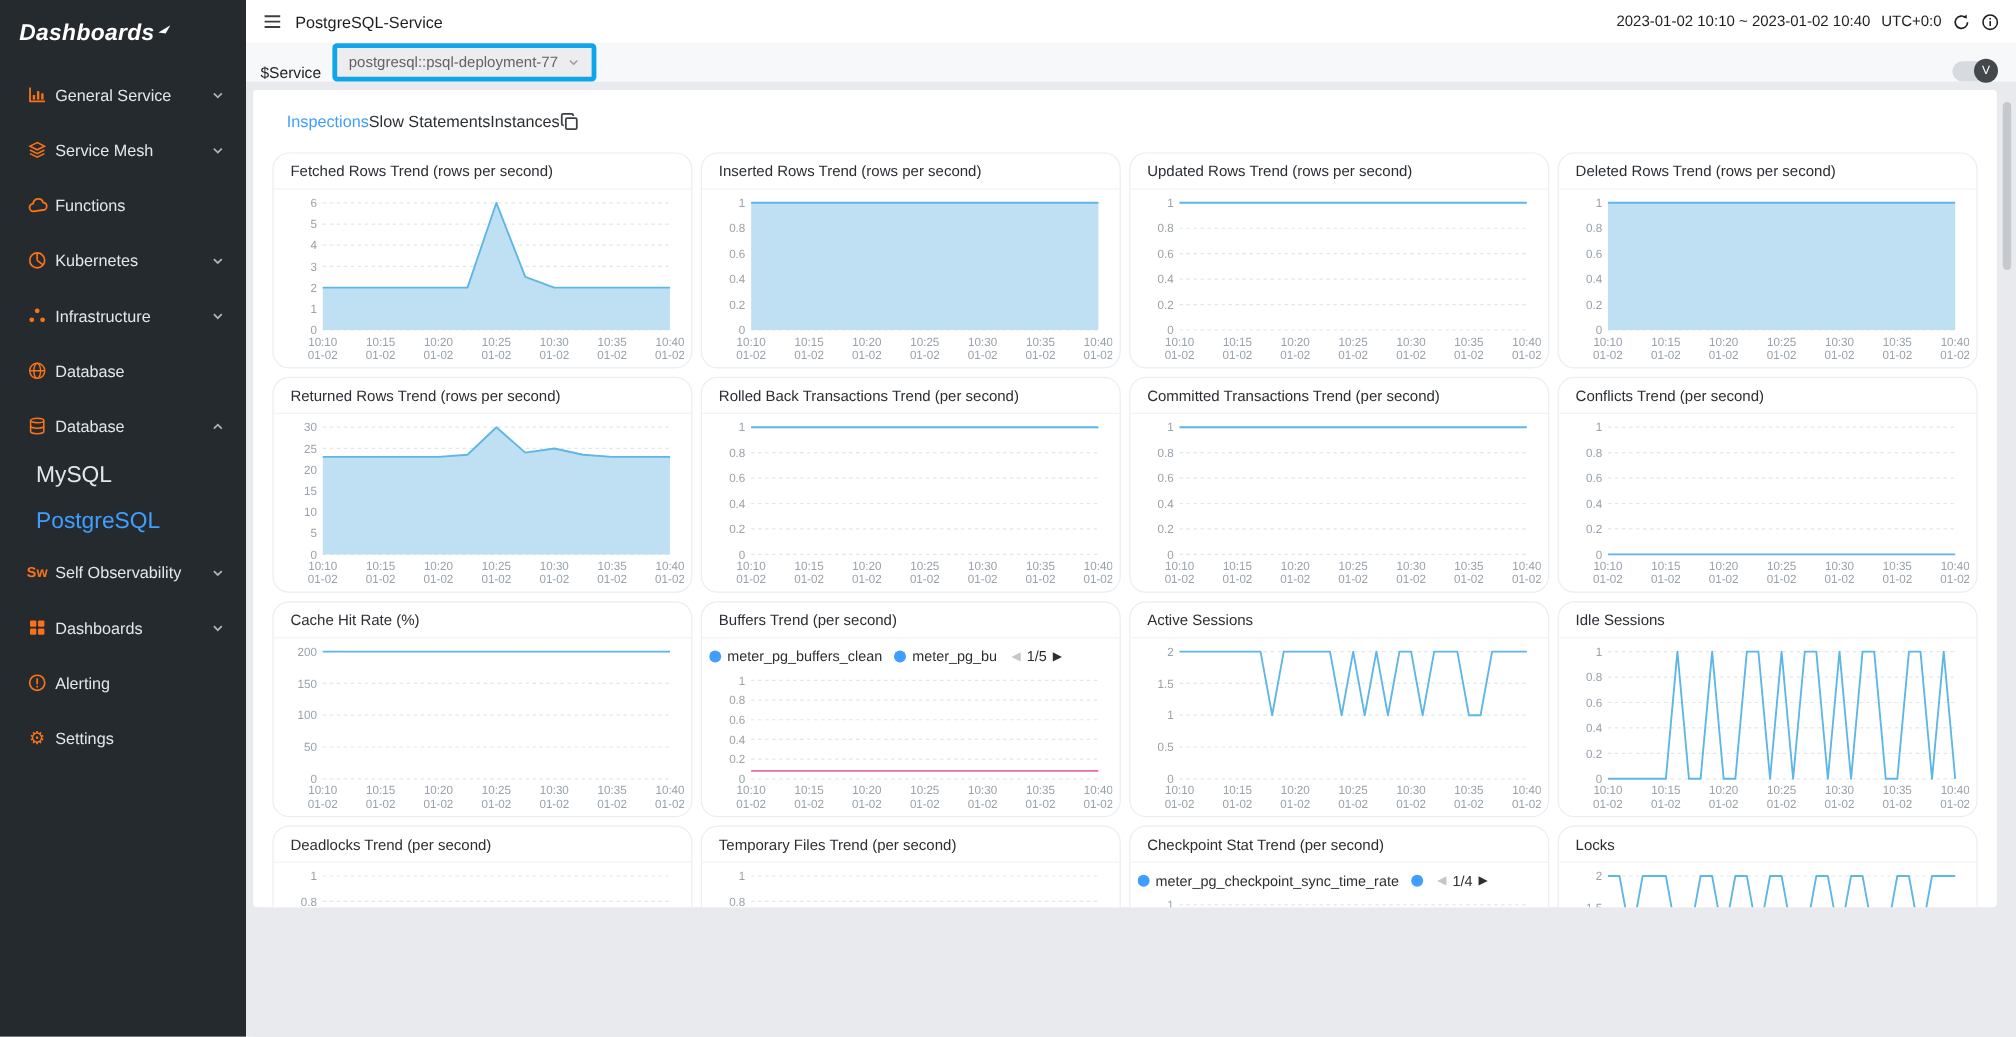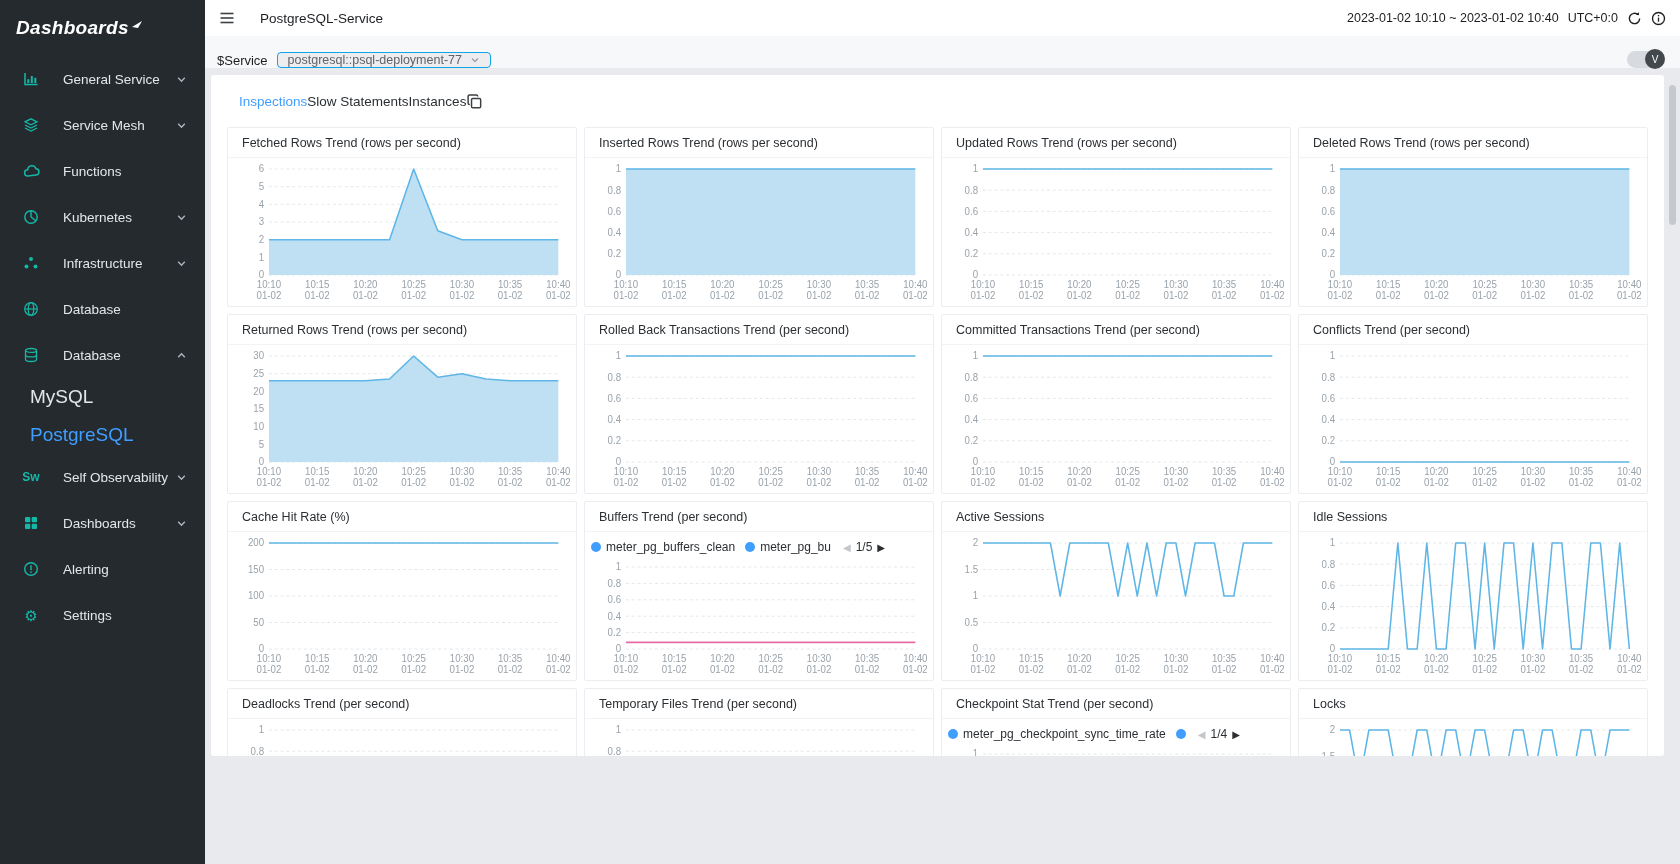--- a/index.html
+++ b/index.html
@@ -7,61 +7,61 @@
   body{font-family:"Liberation Sans",sans-serif;background:#e8eaed;color:#2b2f33}
   .app{display:flex;width:100%;height:100%}
 
   
   .sidebar{width:205px;background:#252a2f;flex-shrink:0;display:flex;flex-direction:column}
   .logo{height:56px;display:flex;align-items:center;padding-left:16px;color:#fff;
         font-size:19px;font-weight:700;font-style:italic;letter-spacing:.3px;cursor:pointer}
   .logo svg{margin-left:2px;margin-top:-8px}
   .nav-item{height:46px;display:flex;align-items:center;padding:0 18px 0 22px;
             font-size:13.5px;color:#e3e7ea;cursor:pointer;white-space:nowrap}
-  .nav-item .icon{width:18px;height:18px;margin-right:23px;display:flex;align-items:center;
-                  justify-content:center;color:#14b8a6;flex-shrink:0}
+  .nav-item .icon{width:18px;height:18px;margin-right:6px;display:flex;align-items:center;
+                  justify-content:center;color:#f97316;flex-shrink:0}
   .nav-item.sub{padding-left:30px;height:38px;font-size:19px}
   .nav-item.active{color:#409eff}
   .chev{margin-left:auto;color:#aeb4ba;display:flex;align-items:center}
   .chev.up svg{transform:rotate(180deg)}
   .sw-text{color:#27c3c9;font-weight:700;font-size:12px;font-style:normal}
   .gear-glyph{font-size:15px;line-height:1}
 
   
   .main{flex:1;display:flex;flex-direction:column;height:100%;min-width:0}
   header{height:36px;background:#fff;display:flex;align-items:center;
          justify-content:space-between;padding:0 14px;flex-shrink:0}
-  .h-left{display:flex;align-items:center;gap:25px}
+  .h-left{display:flex;align-items:center;gap:11px}
   .h-title{font-size:13.5px;color:#1c1e21}
   .h-right{display:flex;align-items:center;gap:9px;font-size:12.5px;color:#1c1e21}
   .icon-btn{display:flex;align-items:center;color:#1c1e21;cursor:pointer}
 
   .service-bar{height:33px;background:#f7f8fa;border-bottom:1px solid #e7e9ec;
                display:flex;align-items:flex-end;padding:0 12px;gap:9px;flex-shrink:0}
   .svc-label{font-size:13px;color:#1c1e21}
-  .svc-select{height:16px;background:#ededf0;border:1px solid #0ea5e9;border-radius:4px;
+  .svc-select{height:32px;background:#ededf0;border:4px solid #0ea5e9;border-radius:4px;
               padding:0 10px;font-size:12.5px;color:#5f6368;display:flex;align-items:center;
               gap:8px;cursor:pointer}
   .svc-select .sel-chev{color:#9aa0a6;display:flex}
   .toggle{margin-left:auto;width:37px;height:17px;border-radius:9px;background:#d7dadf;
           position:relative;cursor:pointer;margin-right:4px}
   .toggle .knob{position:absolute;right:-1px;top:-2px;width:20px;height:20px;border-radius:50%;
                 background:#43484d;color:#fff;font-size:10px;display:flex;align-items:center;
                 justify-content:center}
 
   
   .content{flex:1;position:relative;padding:6px 16px 0 6px;overflow:hidden}
   .panel{background:#fff;height:681px;border-radius:3px;padding:0 16px;overflow:hidden}
   .tabs{height:52px;display:flex;align-items:center;padding-left:12px;font-size:13.5px}
   .tab{cursor:pointer;color:#2b2f33}
   .tab.active{color:#409eff}
   .tab-icon{display:flex;align-items:center;color:#3c4043;cursor:pointer}
 
   .grid{display:grid;grid-template-columns:repeat(4,1fr);gap:7px}
-  .card{background:#fff;border:1px solid #ebedf0;border-radius:2px;height:180px;overflow:hidden}
+  .card{background:#fff;border:1px solid #ebedf0;border-radius:14px;height:180px;overflow:hidden}
   .card-title{height:30px;line-height:30px;padding:0 14px;font-size:12.5px;color:#2b2f33;
               border-bottom:1px solid #f2f3f5;white-space:nowrap;overflow:hidden}
   .card-body{height:149px;padding:3px 6px 0}
   .chart-svg{width:100%;height:144px;display:block}
   .has-legend .chart-svg{height:120px}
   .legend{height:24px;display:flex;align-items:center;gap:10px;
           font-size:12px;color:#2b2f33;white-space:nowrap;overflow:hidden}
   .lg-item{display:flex;align-items:center;gap:5px}
   .dot{width:10px;height:10px;border-radius:50%;background:#409eff;display:inline-block}
   .pager{display:flex;align-items:center;gap:5px;font-size:12px;margin-left:2px}

